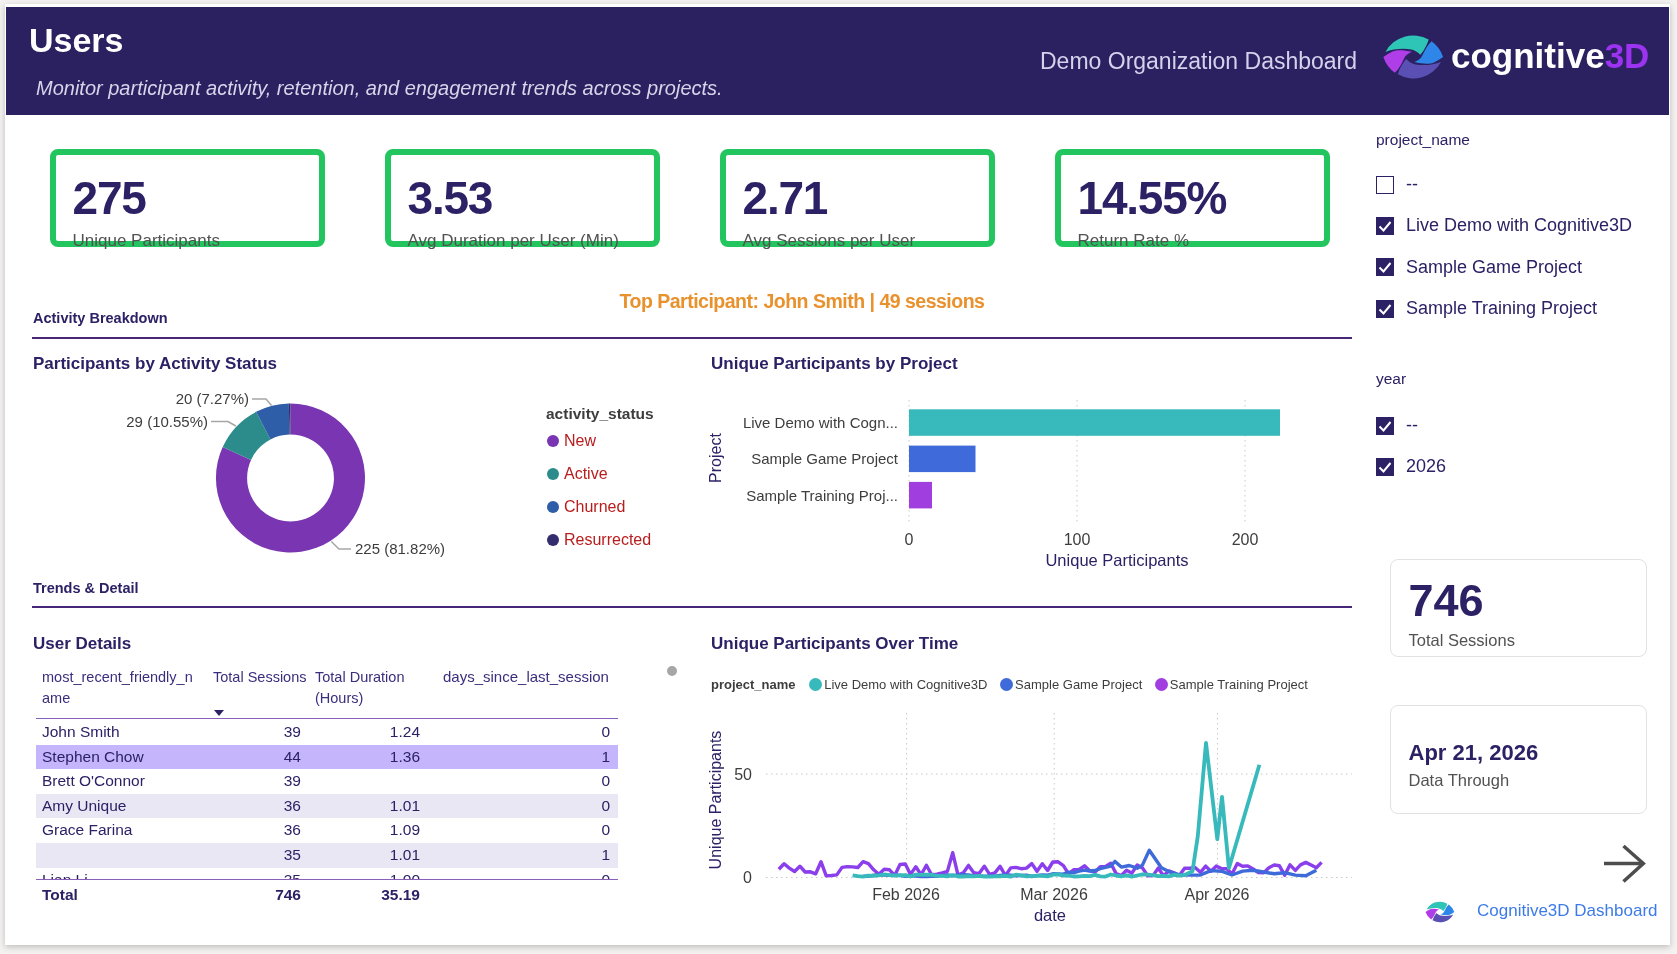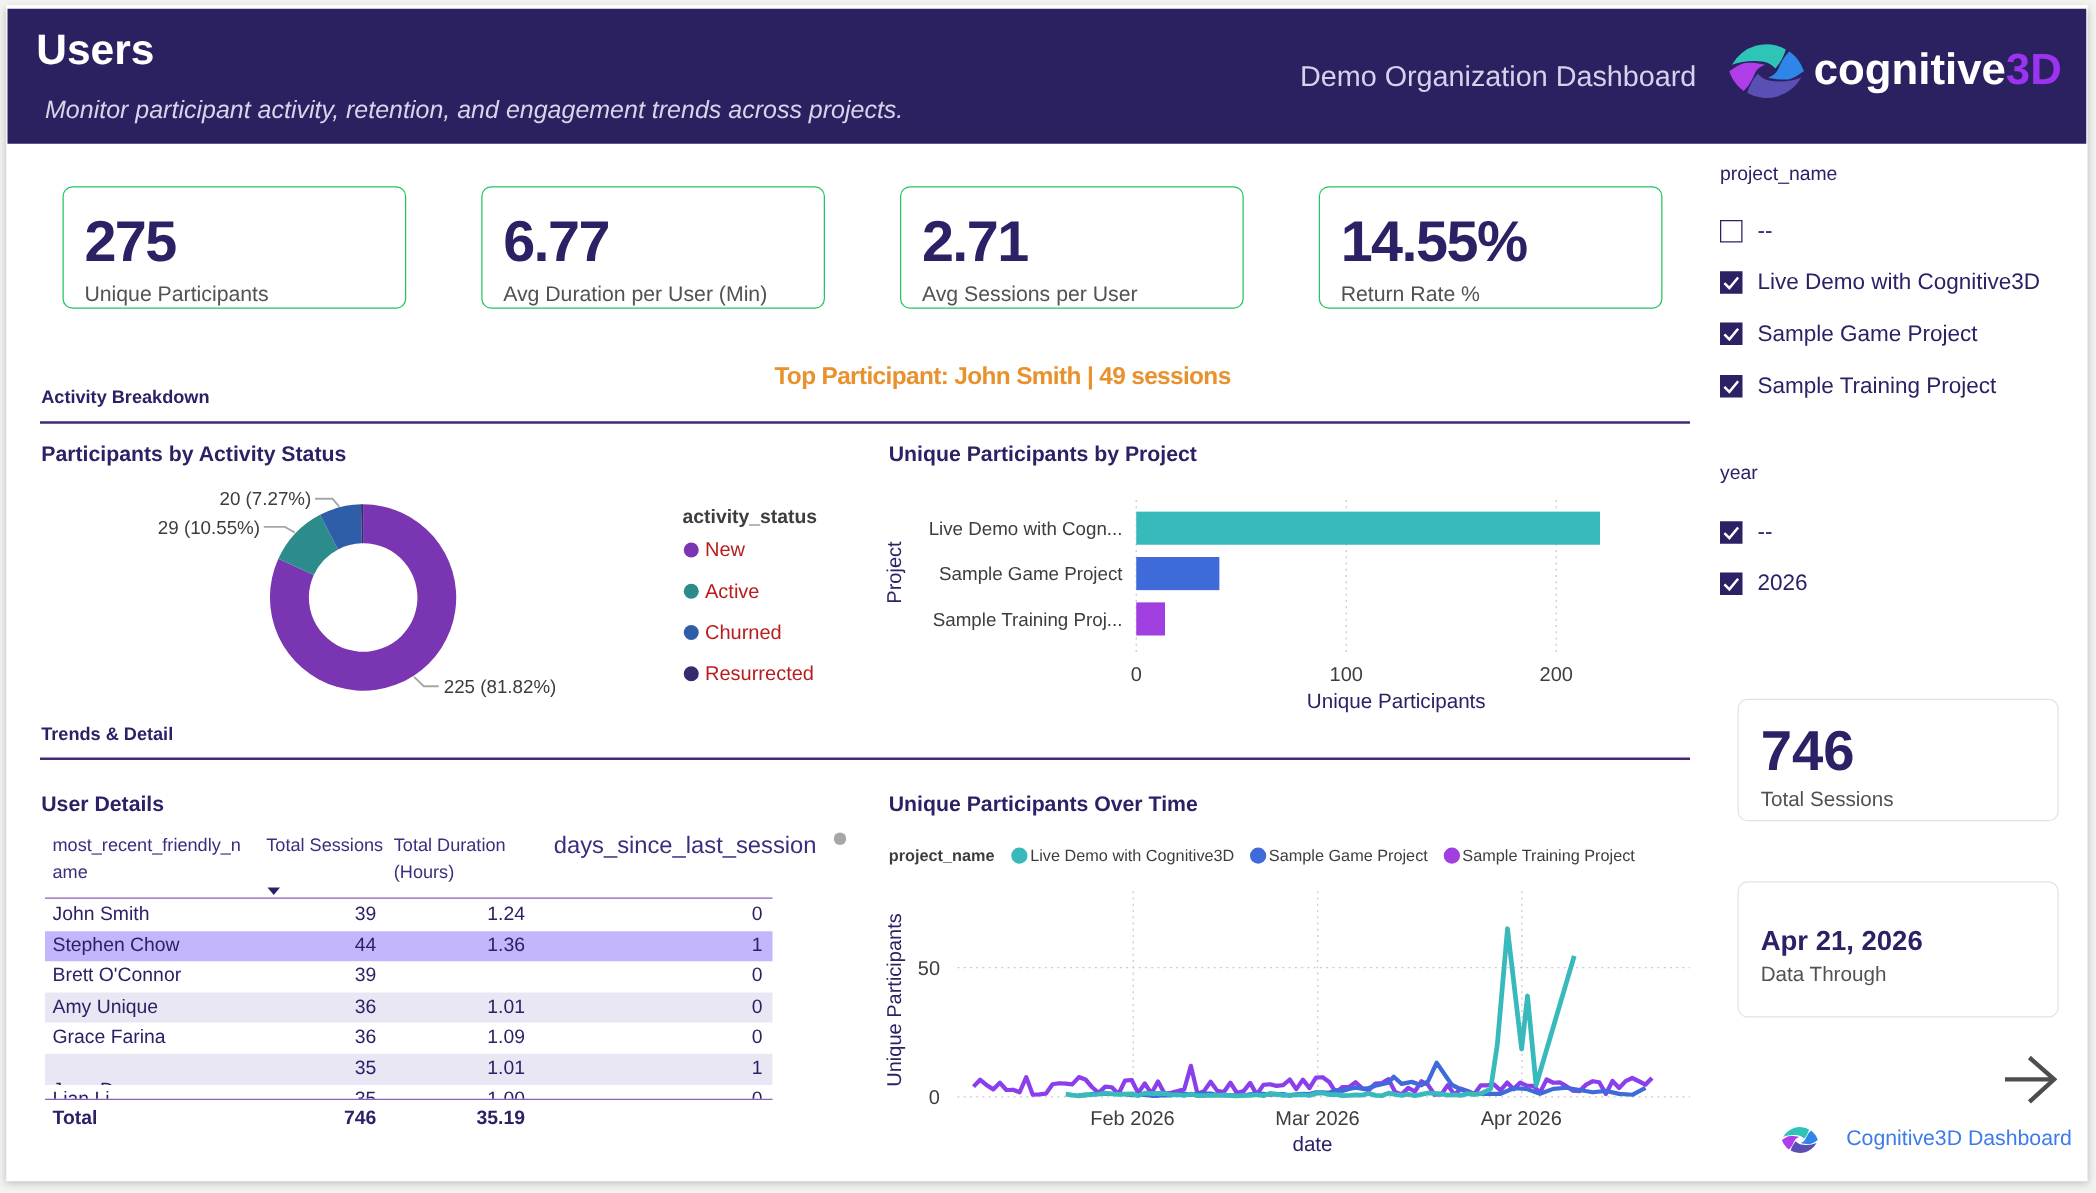--- a/index.html
+++ b/index.html
@@ -2,21 +2,21 @@
 <html><head>
 <meta charset="utf-8">
 <style>
   * { margin:0; padding:0; box-sizing:border-box; }
   html,body { width:1677px; height:954px; background:#f3f2f1; overflow:hidden;
     font-family:"Liberation Sans", sans-serif; }
   .abs { position:absolute; }
   #page { position:absolute; left:5px; top:4px; width:1665px; height:941px;
     background:#ffffff; box-shadow:0 2px 6px rgba(0,0,0,0.22); }
   #header { position:absolute; left:6px; top:7px; width:1663px; height:108px; background:#2b2060; }
-  .kpi { position:absolute; width:275px; height:98px; background:#fff; border:1px solid #22c55e; border-radius:8px; top:149px; }
+  .kpi { position:absolute; width:275px; height:98px; background:#fff; border:6px solid #22c55e; border-radius:8px; top:149px; }
   .kpi .num { position:absolute; left:17px; top:20px; font-size:46px; line-height:1; font-weight:bold; color:#2d2166; letter-spacing:-1.2px; }
   .kpi .lab { position:absolute; left:17px; top:77px; font-size:17px; line-height:1; color:#525252; }
   .sechead { position:absolute; left:33px; font-size:14.5px; line-height:1; font-weight:bold; color:#2d2166; }
   .secline { position:absolute; left:32px; width:1320px; height:0; border-top:2.5px solid #46277a; }
   .ctitle { position:absolute; font-size:17px; line-height:1; font-weight:bold; color:#2d2166; }
   .cr { top:3px; text-align:right; }
   .cbrow { position:absolute; left:1376px; height:20px; }
   .cb { display:inline-block; width:18px; height:18px; vertical-align:middle; }
   .cb.off { border:1.5px solid #2d2166; background:#fff; }
   .cb.on { background:#2d2166; }
@@ -37,21 +37,21 @@
   <path d="M14,44.6 A58.7,58.7 0 0 1 94.5,21.5 C92.5,29 86.5,42 79,50 C74.5,45 69,41.5 62,40 C46,37 27,39.5 14,44.6 Z" fill="#5a50b4" transform="rotate(180 65.8 54)"></path>
   <path d="M100,24.5 A58.7,58.7 0 0 1 121.6,54 C112,60 104,66.5 94,66.6 C87,66.8 76,66 68,63.5 C75,61 80.5,57 83,51 C86.5,43 92,31.5 100,24.5 Z" fill="#b03ee8" transform="rotate(180 65.8 54)"></path>
 </svg>
 <div class="abs" style="left:1451px;top:38px;font-size:35px;line-height:1;font-weight:bold;color:#ffffff;">cognitive<span style="color:#9b33f0;">3D</span></div>
 
 <div class="kpi" style="left:49.5px;">
     <div class="num">275</div>
     <div class="lab">Unique Participants</div>
   </div>
 <div class="kpi" style="left:384.5px;">
-    <div class="num">6.77</div>
+    <div class="num">3.53</div>
     <div class="lab">Avg Duration per User (Min)</div>
   </div>
 <div class="kpi" style="left:719.5px;">
     <div class="num">2.71</div>
     <div class="lab">Avg Sessions per User</div>
   </div>
 <div class="kpi" style="left:1054.5px;">
     <div class="num">14.55%</div>
     <div class="lab">Return Rate %</div>
   </div>
@@ -102,21 +102,21 @@
 </svg>
 
 <div class="sechead" style="top:581px;">Trends &amp; Detail</div>
 <div class="secline" style="top:606px;"></div>
 
 <div class="ctitle" style="left:33px;top:635px;">User Details</div>
 <div class="abs" style="left:36px;top:655px;width:582px;height:252px;font-size:15.5px;color:#2d2166;">
   <div class="abs" style="left:6px;top:12px;font-size:14.5px;line-height:20.5px;color:#3a2e7e;">most_recent_friendly_n<br>ame</div>
   <div class="abs" style="left:177px;top:12px;font-size:14.5px;line-height:20.5px;color:#3a2e7e;">Total Sessions</div>
   <div class="abs" style="left:279px;top:12px;width:112px;font-size:14.5px;line-height:20.5px;color:#3a2e7e;">Total Duration (Hours)</div>
-  <div class="abs" style="left:407px;top:12px;font-size:19px;line-height:20.5px;color:#3a2e7e;">days_since_last_session</div>
+  <div class="abs" style="left:407px;top:12px;font-size:15px;line-height:20.5px;color:#3a2e7e;">days_since_last_session</div>
   <div class="abs" style="left:178px;top:55px;width:0;height:0;border-left:5px solid transparent;border-right:5px solid transparent;border-top:6px solid #2d2166;"></div>
   <div class="abs" style="left:0;top:63px;width:582px;border-top:1.5px solid #8a5fb8;"></div>
     <div class="abs" style="left:0;top:65.0px;width:582px;height:24.6px;overflow:hidden;">
       <div class="abs" style="left:6px;top:3px;">John Smith</div>
       <div class="abs cr" style="width:265px;">39</div>
       <div class="abs cr" style="width:384px;">1.24</div>
       <div class="abs cr" style="width:574px;">0</div>
     </div>
     <div class="abs" style="left:0;top:89.6px;width:582px;height:24.6px;background:#c4b5fd;overflow:hidden;">
       <div class="abs" style="left:6px;top:3px;">Stephen Chow</div>

